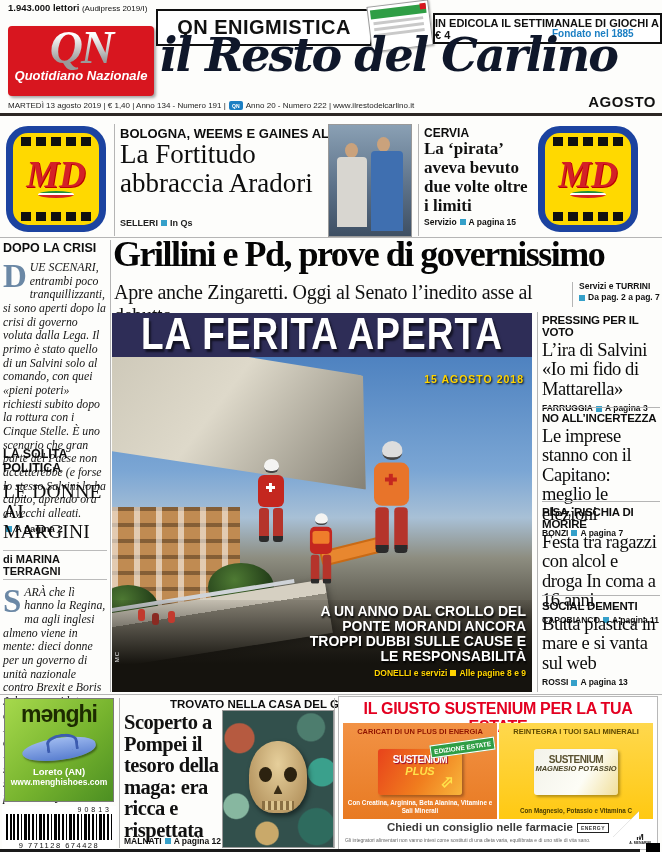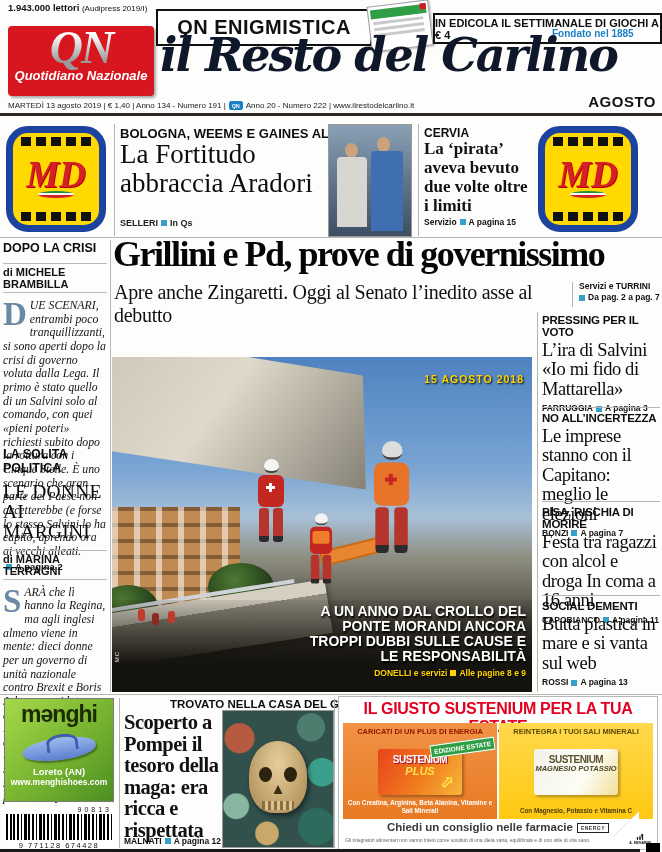--- a/index.html
+++ b/index.html
@@ -316,39 +316,41 @@
   <div class="vline lead-refs-line"></div>
   <div class="abs lead-refs">
     <div>Servizi e TURRINI</div>
     <div><span class="sq" style="margin-left:0;"></span><span>Da pag. 2 a pag. 7</span></div>
   </div>
 
   <div class="vline" style="left:110px;top:240px;height:452px;"></div>
 
   <div class="abs lcol" style="left:3px;top:241px;">
     <div class="kicker lc-kicker">DOPO LA CRISI</div>
-    <div class="lc-byline" style="margin-top:8px;">di MICHELE BRAMBILLA</div>
     <div class="lc-body" style="margin-top:6px;">
       <span class="dropcap">D</span><span>UE SCENARI, entrambi poco tranquillizzanti, si sono aperti dopo la crisi di governo voluta dalla Lega. Il primo è stato quello di un Salvini solo al comando, con quei «pieni poteri» richiesti subito dopo la rottura con i Cinque Stelle. È uno scenario che gran parte del Paese non accetterebbe (e forse lo stesso Salvini lo ha capito, aprendo ora ai vecchi alleati.</span>
     </div>
     <div class="lc-ref" style="margin-top:2px;">
       <span class="sq"></span><span>A pagina 2</span>
     </div>
   </div>
 
   <div class="abs lcol" style="left:3px;top:447px;">
     <div class="kicker lc-kicker">LA SOLITA POLITICA</div>
     <div class="lc-head" style="margin-top:7px;">LE DONNE AI MARGINI</div>
     <div class="lc-byline" style="margin-top:8px;">di MARINA TERRAGNI</div>
     <div class="lc-body" style="margin-top:6px;">
       <span class="dropcap">S</span><span>ARÀ che lì hanno la Regina, ma agli inglesi almeno viene in mente: dieci donne per un governo di unità nazionale contro Brexit e Boris Johnson, guidato dalla verde Caroline Lucas. Una specie di alternativa «naturale» che spariglia e dà una scossa all’opinione pubblica. Qui non ci pensa proprio nessuno. Anche se, chissà: l’ultima parola tocca al presidente Mattarella.</span>
     </div>
 
   </div>
 
+  <div class="abs banner">
+    <span>LA FERITA APERTA</span>
+  </div>
 
   <div class="abs photo">
     <div class="bridge"></div>
     <div class="building"></div>
     <div class="bush" style="left:96px;top:206px;width:66px;height:48px;"></div>
     <div class="bush" style="left:-14px;top:228px;width:60px;height:44px;"></div>
     <div class="slab">
         <div class="rail"></div>
       </div>
     <div class="rubble"></div>

